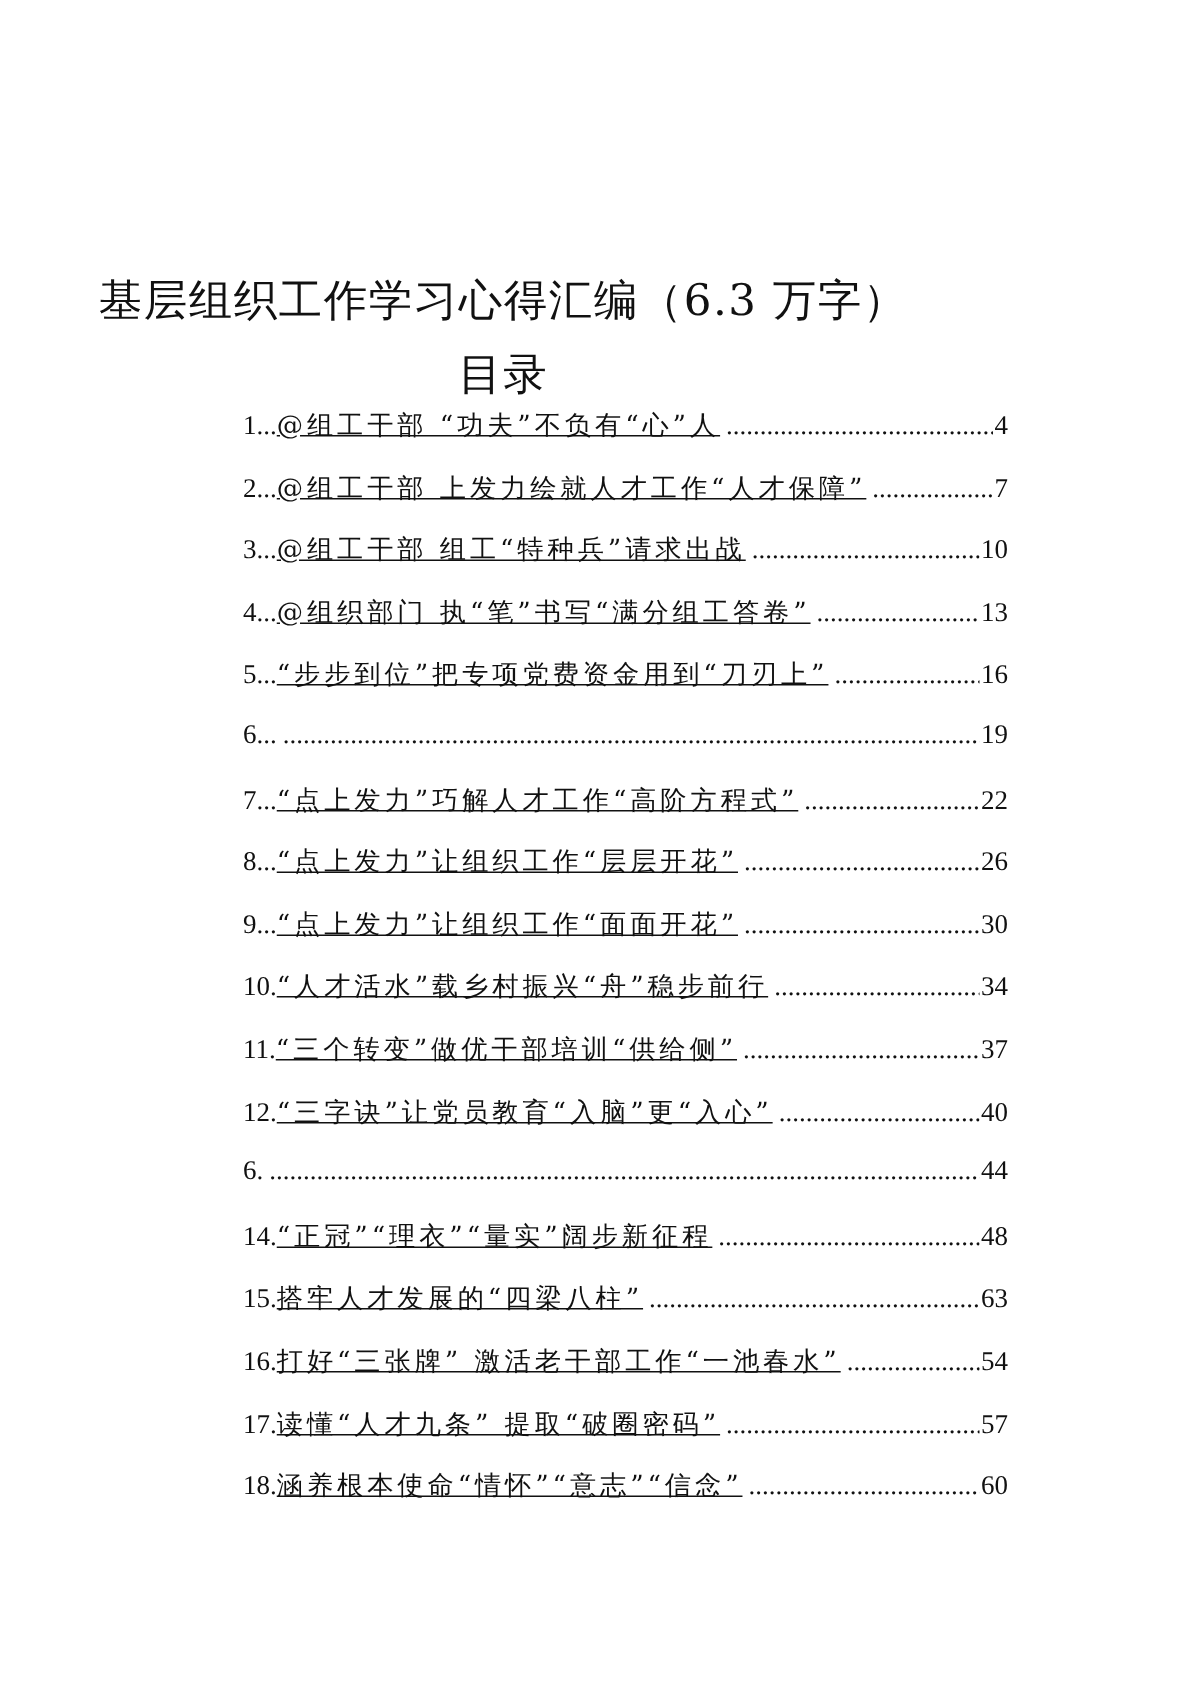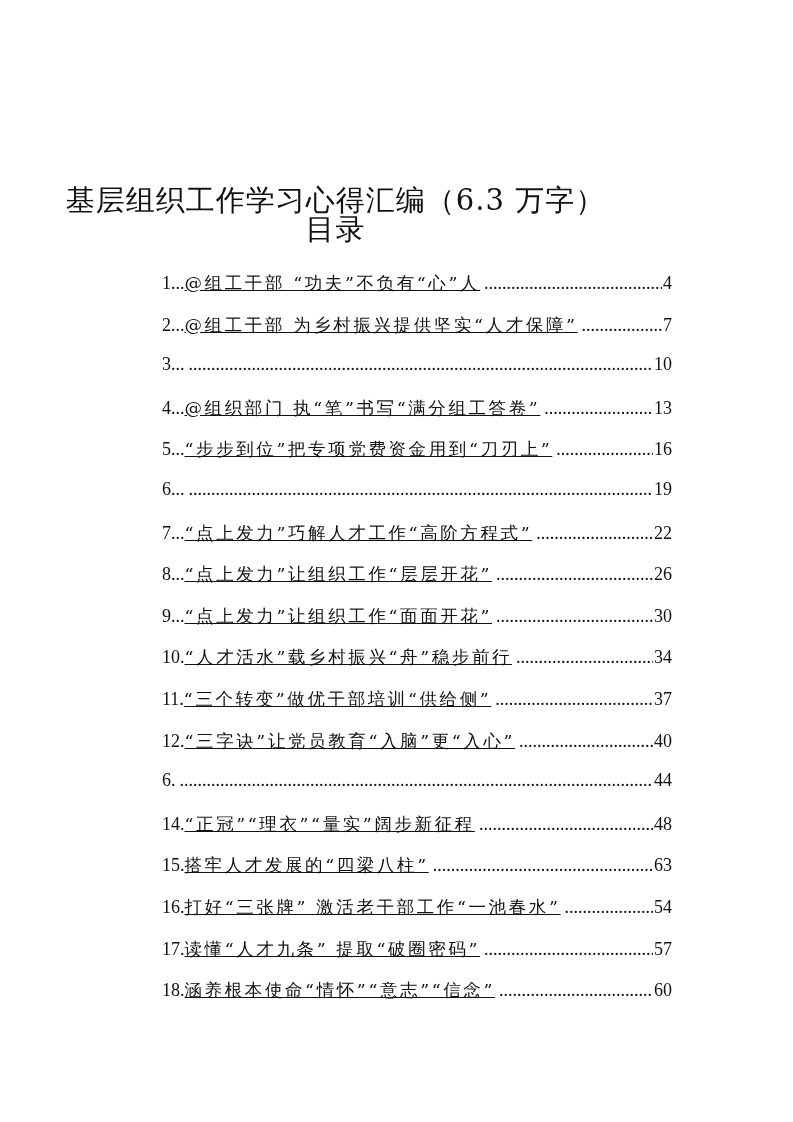--- a/index.html
+++ b/index.html
@@ -1,21 +1,21 @@
 <!DOCTYPE html>
 <html><head>
 <meta charset="utf-8">
 <style>
   html, body { margin: 0; padding: 0; background: #ffffff; }
   body { width: 793px; height: 1122px; position: relative; overflow: hidden;
          font-family: "DejaVu Serif", "Liberation Serif", serif; color: #111; }
   .title { position: absolute; left: 0; width: 671px; text-align: center;
            font-size: 29px; letter-spacing: 1px; font-weight: normal; margin-top: 40px; }
   .title.main { top: 141px; }
-  .title.sub { top: 170px; }
+  .title.sub { top: 190px; }
   .toc { position: absolute; left: 162px; top: 271px; width: 510px; margin: 0; padding: 0; list-style: none; }
   .toc li { display: flex; align-items: baseline; height: 41.6px; font-size: 17.5px; white-space: nowrap; }
   .toc .num { font-family: "Liberation Serif", serif; font-size: 18px; }
   .toc .label { letter-spacing: 2.6px; text-decoration: underline; }
   .toc .dots { flex: 1; overflow: hidden; margin: 0 1px 0 4px; font-family: "Liberation Serif", serif;
                font-size: 18px; letter-spacing: 0px; }
   .toc .dots::before { content: "................................................................................................................................"; }
   .toc .page { font-family: "Liberation Serif", serif; font-size: 18px; }
 </style>
 </head>
@@ -26,26 +26,27 @@
 
 <ul class="toc">
   <li>
       <span class="num">1...</span>
       <span class="label">@组工干部 “功夫”不负有“心”人</span>
       <span class="dots"></span>
       <span class="page">4</span>
     </li>
   <li>
       <span class="num">2...</span>
-      <span class="label">@组工干部 为乡村振兴提供坚实“人才保障”</span>
+      <span class="label">@组工干部 上发力绘就人才工作“人才保障”</span>
       <span class="dots"></span>
       <span class="page">7</span>
     </li>
   <li>
       <span class="num">3...</span>
+      <span class="label">@组工干部 组工“特种兵”请求出战</span>
       <span class="dots"></span>
       <span class="page">10</span>
     </li>
   <li>
       <span class="num">4...</span>
       <span class="label">@组织部门 执“笔”书写“满分组工答卷”</span>
       <span class="dots"></span>
       <span class="page">13</span>
     </li>
   <li>

